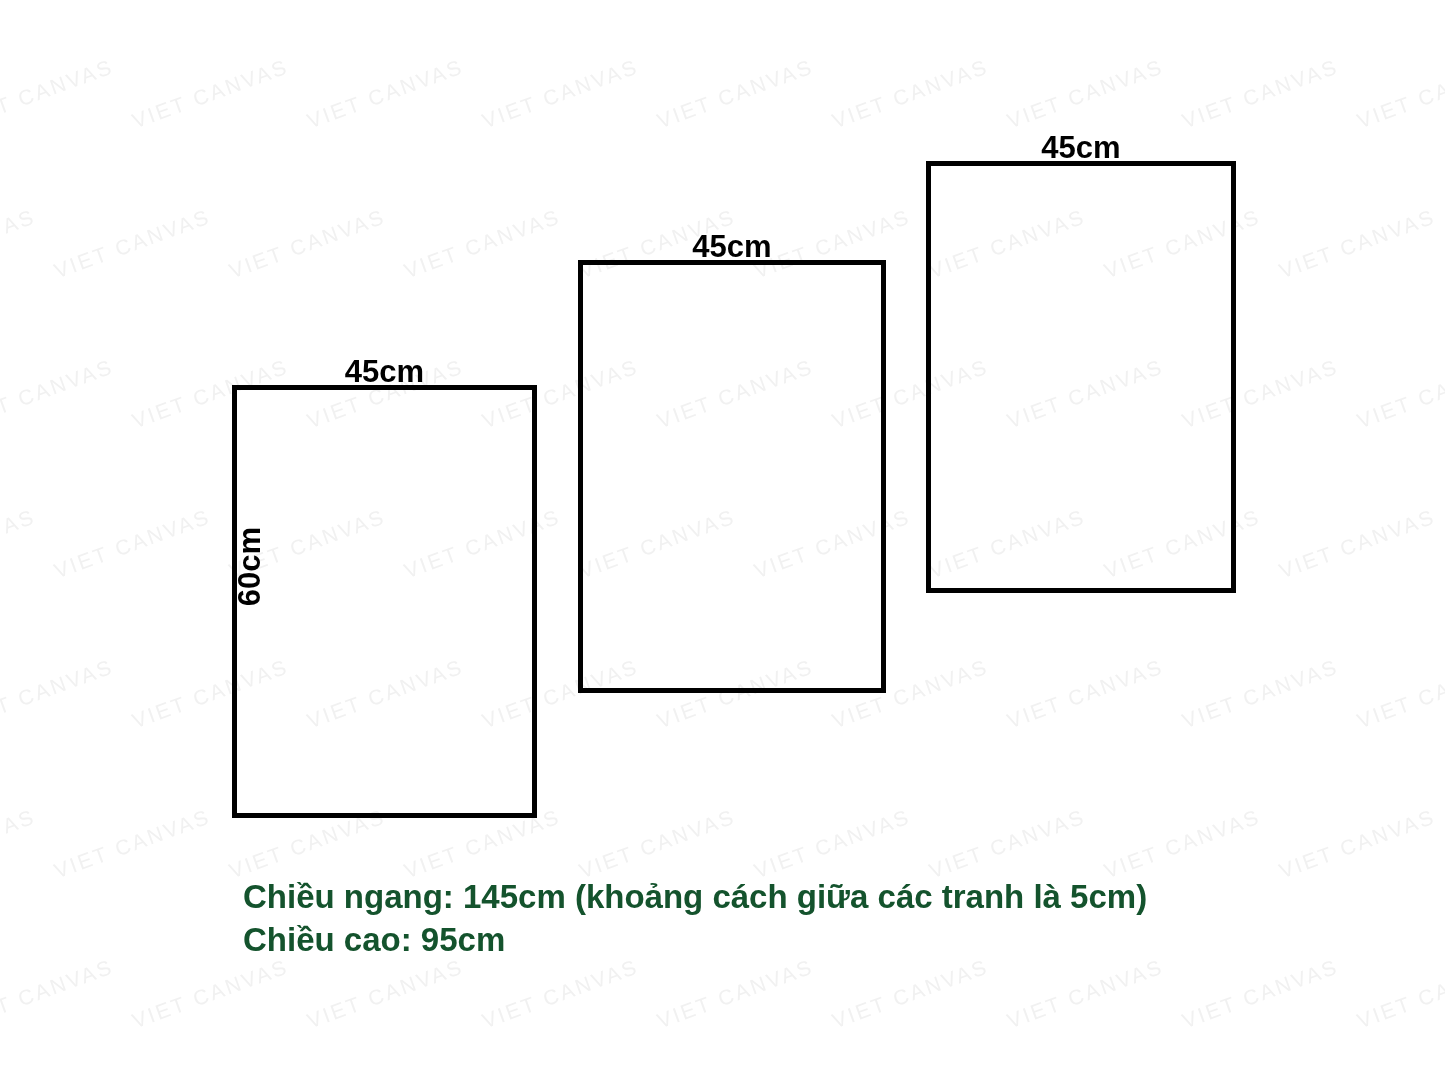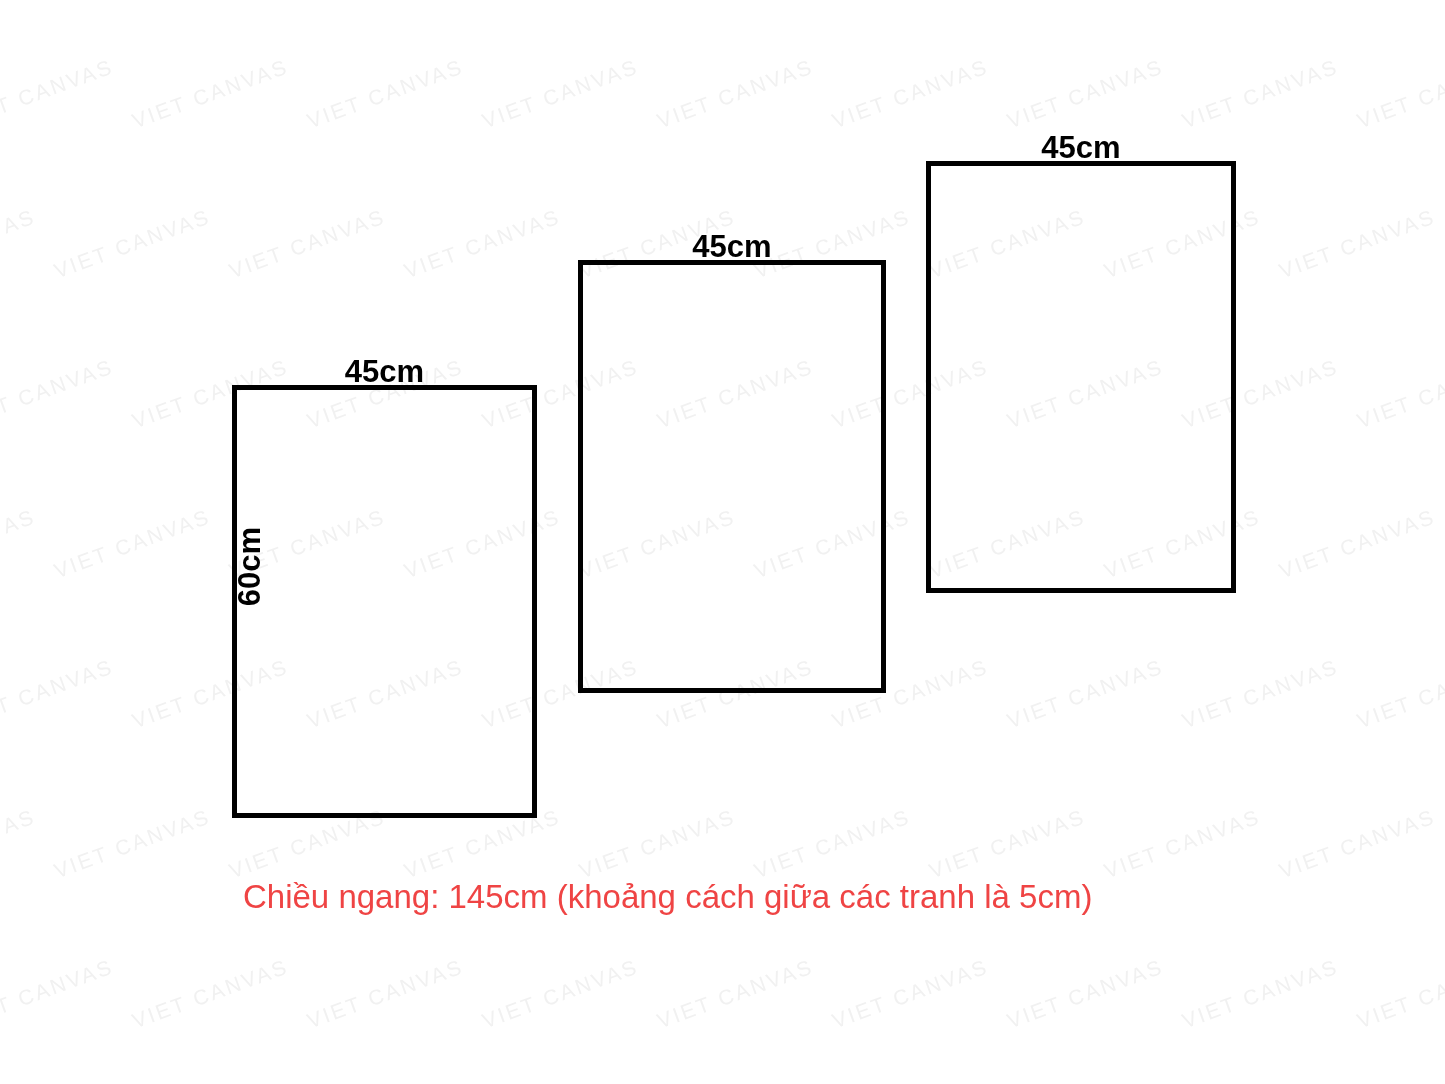--- a/index.html
+++ b/index.html
@@ -89,22 +89,22 @@
   }
 
   
   #caption {
     position: absolute;
     left: 243px;
     top: 876px;
     z-index: 4;
     font-family: "Liberation Sans", sans-serif;
     font-size: 33px;
-    font-weight: 400;
-    color: #ef4444;
+    font-weight: 700;
+    color: #14532d;
     line-height: 1.30;
     white-space: nowrap;
   }
   .caption-line { display: block; }
 </style>
 </head>
 <body>
 
 <div id="canvas">
 
@@ -183,15 +183,16 @@
   <div class="frame" id="frame-middle"></div>
 
   <div class="width-label" id="label-width-middle">45cm</div>
 
   <div class="frame" id="frame-right"></div>
 
   <div class="width-label" id="label-width-right">45cm</div>
 
   <div id="caption">
     <span class="caption-line">Chiều ngang: 145cm (khoảng cách giữa các tranh là 5cm)</span>
+    <span class="caption-line">Chiều cao: 95cm</span>
   </div>
 
 </div>
 
 </body></html>

